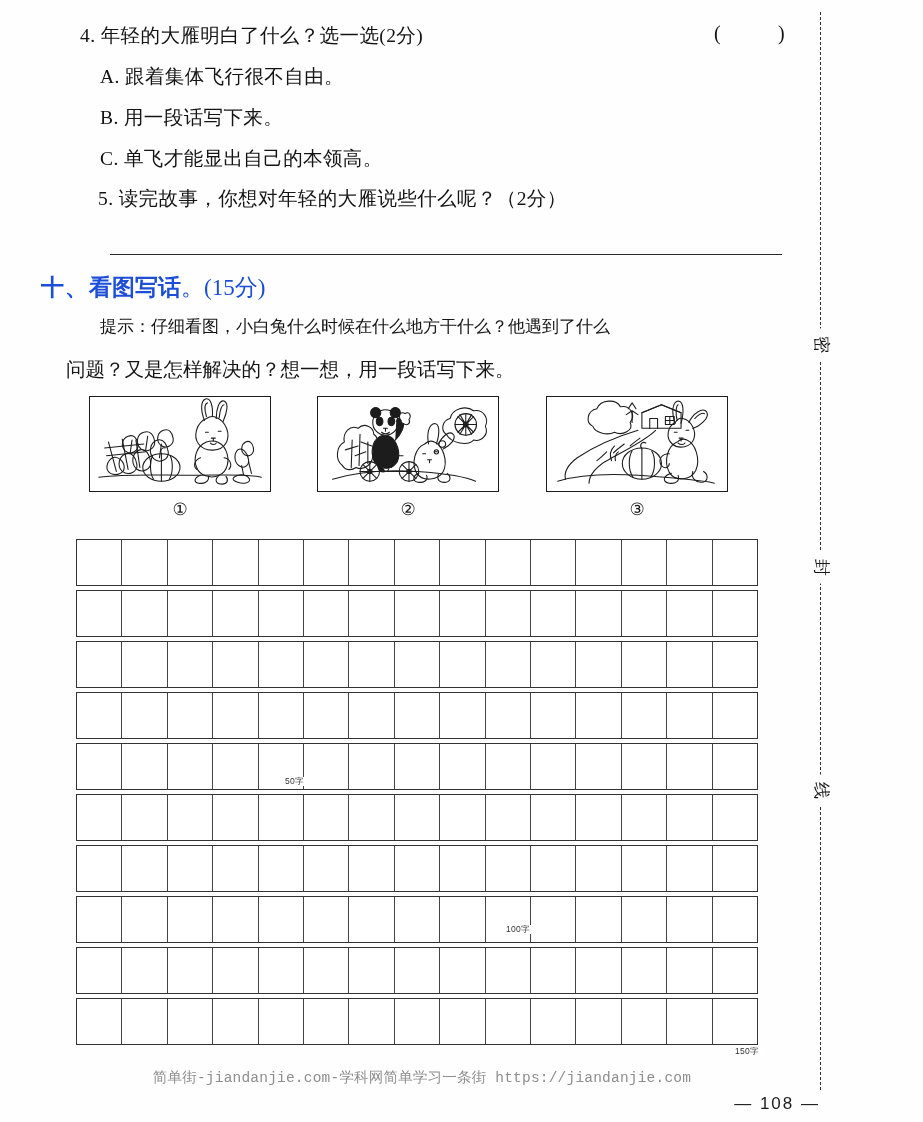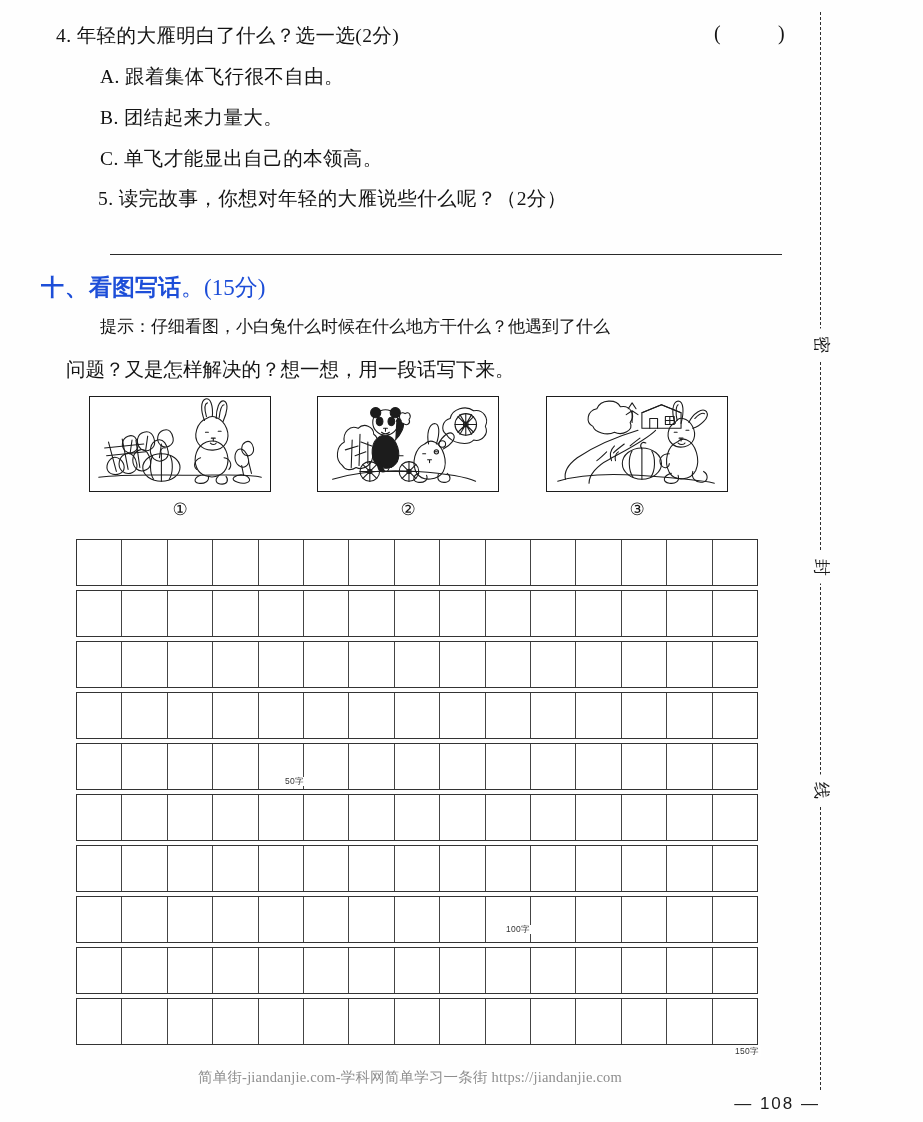--- a/index.html
+++ b/index.html
@@ -21,21 +21,21 @@
   .q-block { position: absolute; left: 0; top: 0; width: 820px; }
 
   .q-line {
     position: absolute;
     font-size: 19.5px;
     letter-spacing: 0.4px;
     white-space: nowrap;
     color: #141414;
   }
 
-  .q4   { left: 56px;  top: 22px; }
+  .q4   { left: 80px;  top: 22px; }
   .qa   { left: 100px; top: 63px; }
   .qb   { left: 100px; top: 104px; }
   .qc   { left: 100px; top: 145px; }
   .q5   { left: 68px;  top: 185px; margin-left: 30px; }
 
   .paren-left  { position: absolute; left: 714px; top: 22px; font-size: 20px; color: #141414; }
   .paren-right { position: absolute; left: 778px; top: 22px; font-size: 20px; color: #141414; }
 
   
   .hr-sep {
@@ -163,22 +163,23 @@
 
   
   .footer-credit {
     position: absolute;
     left: 0;
     top: 1068px;
     width: 820px;
     text-align: center;
     font-size: 14.5px;
     color: #8e8e8e;
-    font-family: Liberation Serif, serif;
+    font-family: Liberation Mono, monospace;
     letter-spacing: 0.2px;
+    padding-left: 12px;
   }
   .page-num {
     position: absolute;
     left: 0;
     top: 1094px;
     width: 820px;
     text-align: right;
     font-size: 17px;
     color: #1a1a1a;
     font-family: "Liberation Sans", sans-serif;
@@ -186,21 +187,21 @@
   }
 </style>
 </head>
 <body>
 
 <div class="page">
 
   <div class="q-block">
     <div class="q-line q4">4. 年轻的大雁明白了什么？选一选(2分)</div>
     <div class="q-line qa">A. 跟着集体飞行很不自由。</div>
-    <div class="q-line qb">B. 团结起来力量大。</div>
+    <div class="q-line qb">B. 用一段话写下来。</div>
     <div class="q-line qc">C. 单飞才能显出自己的本领高。</div>
     <div class="q-line q5">5. 读完故事，你想对年轻的大雁说些什么呢？（2分）</div>
     <div class="paren-left">(</div>
     <div class="paren-right">)</div>
   </div>
 
   <div class="hr-sep"></div>
 
   <div class="sec-head">
     <span class="sec-num">十、</span><span class="sec-title">看图写话</span><span class="sec-score">。(15分)</span>

